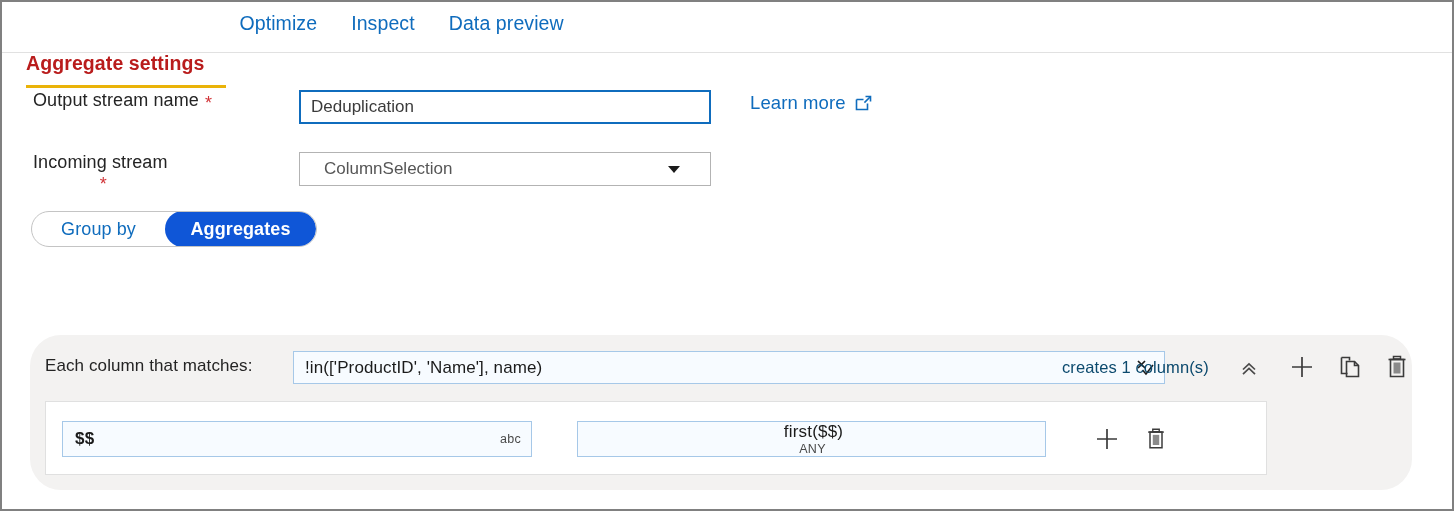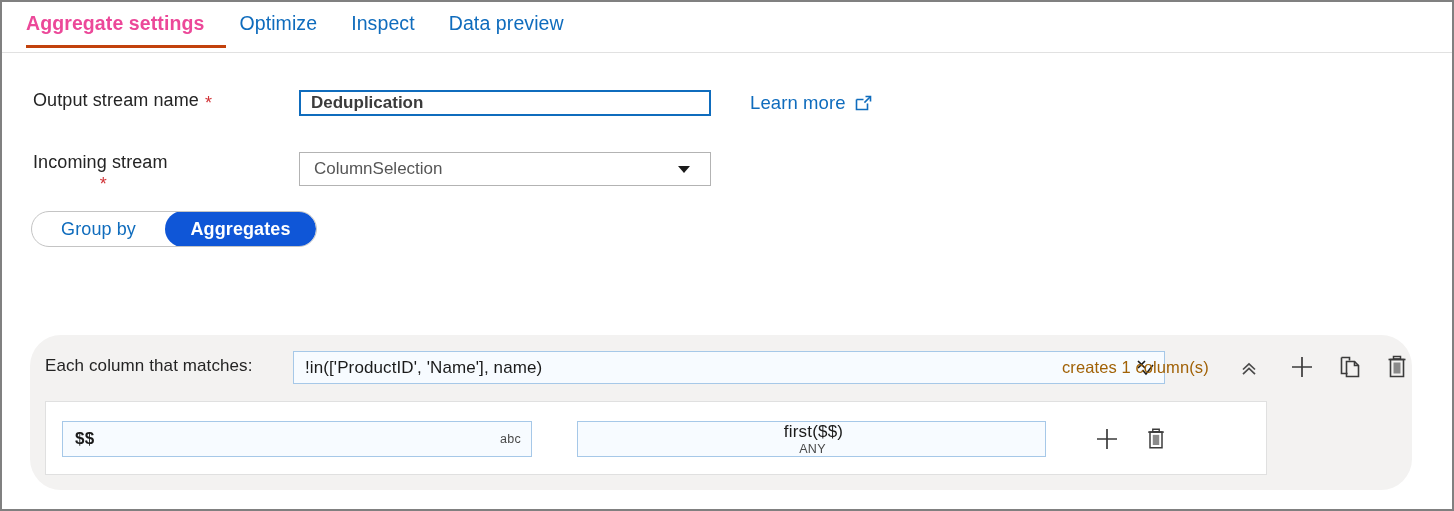--- a/index.html
+++ b/index.html
@@ -37,24 +37,25 @@
     color: #0f6cbd;
     padding: 0 21px 9px 0;
     margin-right: 13px;
     cursor: pointer;
     white-space: nowrap;
     line-height: 26px;
     letter-spacing: .1px;
   }
   .tab.first { padding-left: 0; }
   .tab.active {
-    color: #ec4899;
+    color: #b91c1c;
     font-weight: bold;
-    border-bottom: 3px solid #c2410c;
+    border-bottom: 3px solid #eab308;
     padding-right: 22px;
+    margin-top: 40px;
   }
 
   
   .form-row {
     position: absolute;
     display: flex;
     align-items: center;
   }
   .field-label {
     font-size: 18px;
@@ -66,39 +67,38 @@
     color: #d13438;
     font-size: 18px;
     margin-left: 6px;
     line-height: 1;
     position: relative;
     top: 2px;
   }
 
   .text-input {
     width: 412px;
-    height: 26px;
+    height: 34px;
     border: 2px solid #0f6cbd;
     background: #ffffff;
     font-size: 17px;
     color: #3b3b3b;
     padding: 0 10px;
     font-family: "Liberation Sans", sans-serif;
     outline: none;
-    font-weight: bold;
   }
   .select-box {
     position: relative;
     width: 412px;
     height: 34px;
     border: 1px solid #b3b3b3;
     background: #ffffff;
     display: flex;
     align-items: center;
-    padding: 0 14px;
+    padding: 0 24px;
     cursor: pointer;
   }
   .select-value {
     font-size: 17px;
     color: #565656;
     flex: 1;
   }
   .caret {
     width: 0; height: 0;
     border-left: 6px solid transparent;
@@ -201,21 +201,21 @@
     font-size: 17px;
     color: #1b1b1b;
     letter-spacing: .1px;
   }
   .xcheck { display: block; }
 
   .creates-text {
     position: absolute;
     left: 1032px; top: 23px;
     font-size: 16.5px;
-    color: #a16207;
+    color: #0c4a6e;
     white-space: nowrap;
     letter-spacing: .1px;
   }
   .chev-up {
     position: absolute;
     left: 1209px; top: 24px;
     cursor: pointer;
   }
   .head-icons {
     position: absolute;

